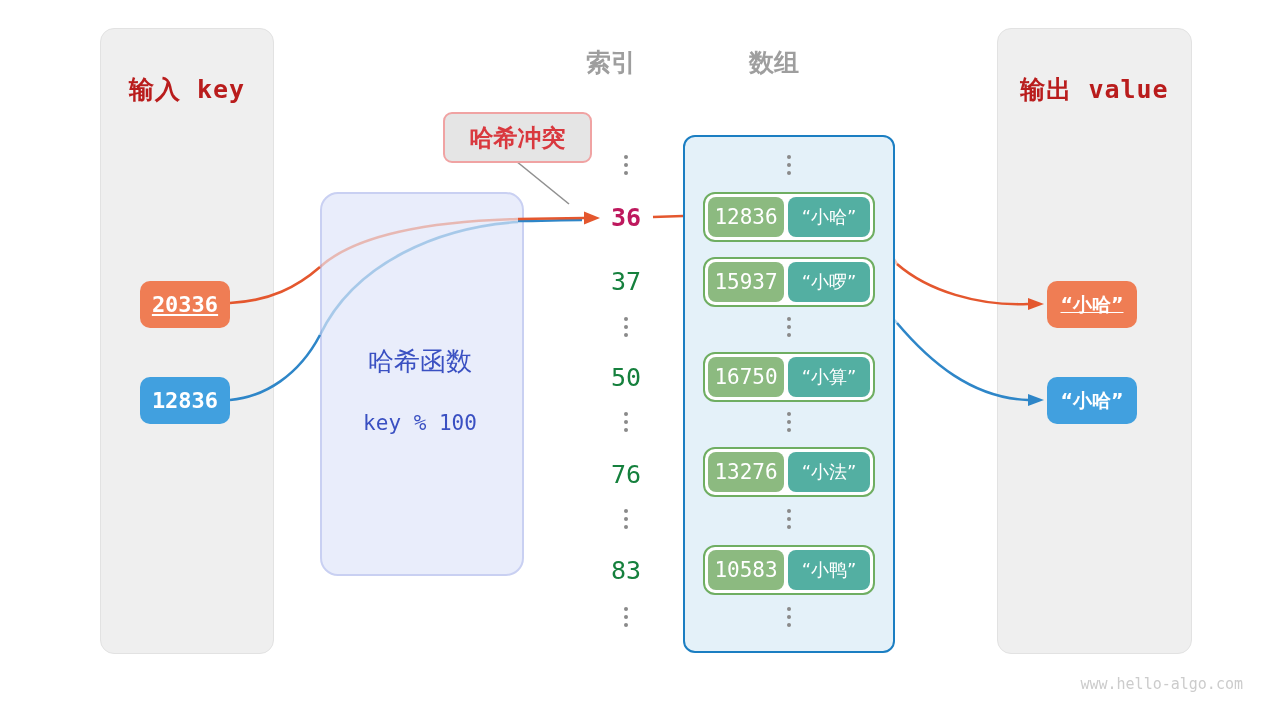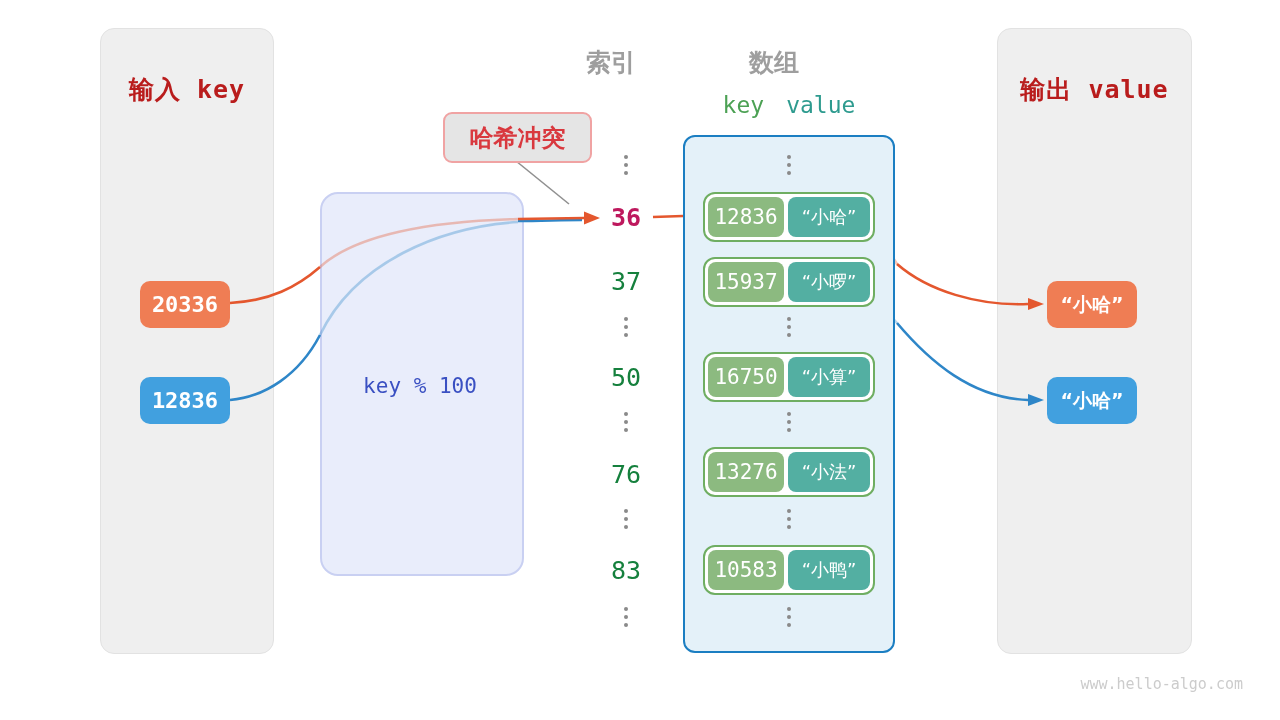--- a/index.html
+++ b/index.html
@@ -11,30 +11,30 @@
          border:1px solid #e2e2e2;border-radius:14px;}
   .panel-title{position:absolute;top:44px;left:0;width:100%;text-align:center;
                font-family:"DejaVu Sans Mono","DejaVu Sans",monospace;
                font-size:25px;font-weight:bold;color:#b91c1c;letter-spacing:1px;}
 
   
   .chip{position:absolute;width:90px;height:47px;border-radius:10px;display:flex;
         align-items:center;justify-content:center;color:#ffffff;
         font-family:"DejaVu Sans Mono","DejaVu Sans",monospace;
         font-size:22px;font-weight:bold;}
-  .chip.orange{background:#ef7d54;}
+  .chip.orange{background:#ef7d54;text-decoration:underline;}
   .chip.blue{background:#41a0df;}
   .chip.cjk{font-size:19px;font-family:"DejaVu Sans",sans-serif;}
 
   
   .hashbox{position:absolute;left:320px;top:192px;width:200px;height:380px;
            background:#e9edfb;border:2px solid #c9d0f2;border-radius:18px;}
   .hash-name{position:absolute;left:320px;top:344px;width:200px;text-align:center;
              font-size:26px;font-weight:500;color:#3a50c2;}
-  .hash-formula{position:absolute;left:320px;top:374px;width:200px;text-align:center;
+  .hash-formula{position:absolute;left:320px;top:411px;width:200px;text-align:center;
                 font-family:"DejaVu Sans Mono",monospace;font-size:21px;color:#3a50c2;}
 
   
   .collision{position:absolute;left:443px;top:112px;width:145px;height:47px;
              background:#e5e5e5;border:2px solid #f0a3a3;border-radius:9px;
              display:flex;align-items:center;justify-content:center;
              font-size:24px;font-weight:bold;color:#d9383e;}
 
   
   .col-header{position:absolute;font-size:25px;font-weight:bold;color:#9e9e9e;text-align:left;}
@@ -104,32 +104,30 @@
     <path d="M653,217 L683,216" stroke="#e4572e" stroke-width="2.6" fill="none"></path>
     <path d="M683,216 C755,212 845,220 872,240 C885,250 892,255 897,264" stroke="#e4572e" stroke-width="2.6" fill="none" opacity="0.35"></path>
     <path d="M897,264 C928,291 978,306 1028,304" stroke="#e4572e" stroke-width="2.6" fill="none"></path>
     <polygon points="1028,298 1044,304 1028,310" fill="#e4572e"></polygon>
 
     <path d="M703,224 C770,232 845,266 872,297 C882,308 890,315 897,323" stroke="#2e86c8" stroke-width="2.6" fill="none" opacity="0.35"></path>
     <path d="M897,323 C930,362 972,398 1028,400" stroke="#2e86c8" stroke-width="2.6" fill="none"></path>
     <polygon points="1028,394 1044,400 1028,406" fill="#2e86c8"></polygon>
   </svg>
 
+  <div class="hash-name">哈希函数</div>
   <div class="hash-formula">key % 100</div>
 
   <div class="collision">哈希冲突</div>
 
   <div class="chip orange" style="left:140px;top:281px;">20336</div>
   <div class="chip blue" style="left:140px;top:377px;">12836</div>
 
   <div class="col-header" style="left:586px;top:46px;width:80px;">索引</div>
   <div class="col-header" style="left:749px;top:46px;width:80px;">数组</div>
-  <div class="kv-header">
-    <span class="k">key</span><span class="v">value</span>
-  </div>
 
   <div class="vdots" style="left:596px;top:155px;">
       <i></i>
       <i></i>
       <i></i>
     </div>
   <div class="idx hl" style="top:203px;">36</div>
   <div class="idx" style="top:267px;">37</div>
   <div class="vdots" style="left:596px;top:317px;">
       <i></i>

